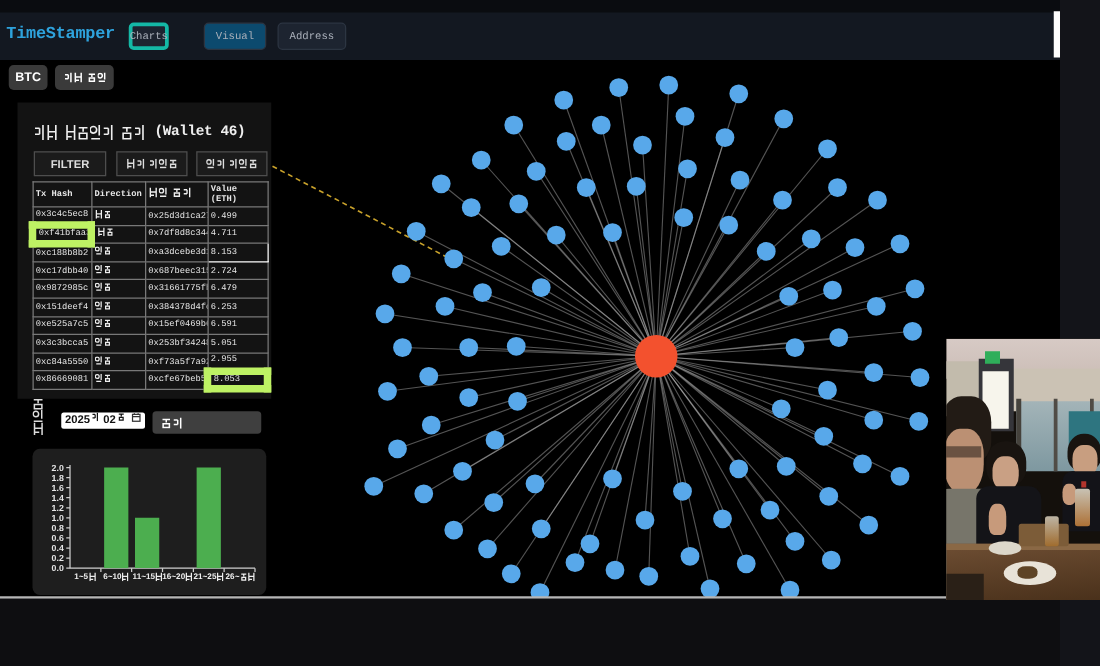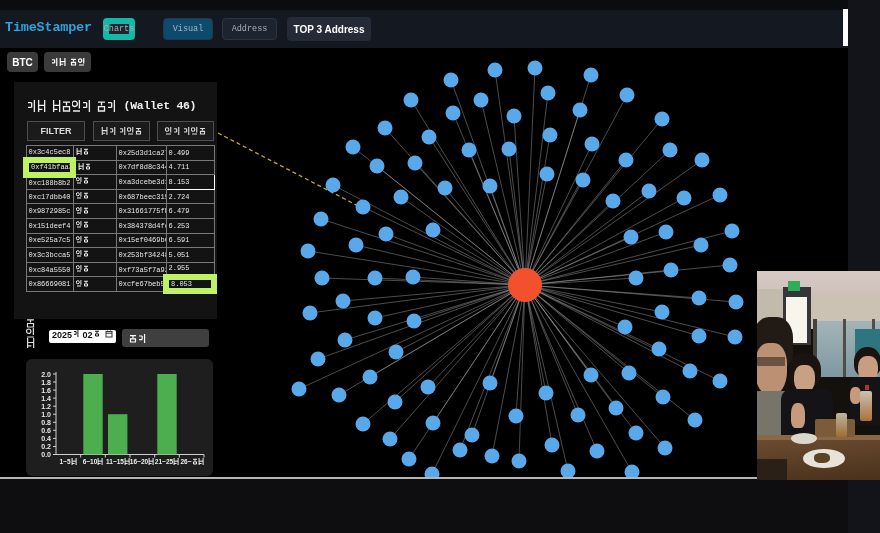--- a/index.html
+++ b/index.html
@@ -206,24 +206,23 @@
         <circle cx="568" cy="471" r="7.5"></circle>
         <circle cx="632" cy="472" r="7.5"></circle>
       </g>
       <circle cx="525" cy="285" r="17" fill="#f3512e"></circle>
     </svg>
 
 <div class="abs" style="left:0;top:0;width:848px;height:48px;background:#131821"></div>
 <div class="abs" style="left:0;top:0;width:848px;height:10px;background:#0a0c10"></div>
 <div class="abs" style="left:5px;top:20px;font:bold 13.5px 'Liberation Mono';letter-spacing:-0.2px;color:#2ea2dc">TimeStamper</div>
 
-<div class="abs" style="left:103px;top:18px;width:32px;height:22px;background:#1d2430;border:6px solid #14b8a6;border-radius:4px;color:#aab0ba;font:8.5px 'Liberation Mono';display:flex;align-items:center;justify-content:center">Charts</div>
+<div class="abs" style="left:103px;top:18px;width:32px;height:22px;background:#1d2430;border:3px solid #14b8a6;border-radius:4px;color:#aab0ba;font:8.5px 'Liberation Mono';display:flex;align-items:center;justify-content:center">Charts</div>
 <div class="abs" style="left:163px;top:18px;width:50px;height:22px;background:#0c4a6e;border:1px solid #2c3542;border-radius:4px;color:#aab0ba;font:8.5px 'Liberation Mono';display:flex;align-items:center;justify-content:center">Visual</div>
 <div class="abs" style="left:222px;top:18px;width:55px;height:22px;background:#1d2430;border:1px solid #2c3542;border-radius:4px;color:#aab0ba;font:8.5px 'Liberation Mono';display:flex;align-items:center;justify-content:center">Address</div>
-<div class="abs" style="left:287px;top:17px;width:84px;height:24px;background:#252b36;border-radius:4px;color:#fff;font:bold 10px 'Liberation Sans';display:flex;align-items:center;justify-content:center">TOP 3 Address</div>
 <div class="abs" style="left:843px;top:9px;width:5px;height:37px;background:#fdfdfd"></div>
 <div class="abs" style="left:7px;top:52px;width:31px;height:20px;background:#3a3a3a;border-radius:4px;color:#fff;font:bold 10px 'Liberation Sans';display:flex;align-items:center;justify-content:center">BTC</div>
 <div class="abs" style="left:44px;top:52px;width:47px;height:20px;background:#3a3a3a;border-radius:4px;display:flex;align-items:center;justify-content:center;gap:1px">
       <span style="display:inline-flex;gap:1px;align-items:center">
         <svg width="7" height="8" viewBox="0 0 7 8" style="display:inline-block;vertical-align:-1.1px" fill="none" stroke="#fff" stroke-width="1.2">
           <path d="M1 1.76 H3.64 M3.64 1.76 V4.96 M1 4.96 H3.64 M5.739999999999999 0 V8"></path>
         </svg>
         <svg width="7" height="8" viewBox="0 0 7 8" style="display:inline-block;vertical-align:-1.1px" fill="none" stroke="#fff" stroke-width="1.2">
           <path d="M1.26 0 V8 M5.95 0 V8 M1.26 3.6 H5.95 M1 6.24 H4.2"></path>
         </svg>
@@ -327,20 +326,41 @@
       </span>
     </div>
 <table class="abs" style="left:23px;top:145px;width:188px;table-layout:fixed;border-collapse:collapse;color:#e8e8e8;font:7px 'Liberation Mono'">
 <colgroup>
         <col style="width:47px">
         <col style="width:43px">
         <col style="width:50px">
         <col style="width:48px">
       </colgroup>
 <tbody>
+        <tr style="height:20px">
+          <td style="border:1px solid #787878;padding:0 2px;font-weight:bold">Tx Hash</td>
+          <td style="border:1px solid #787878;padding:0 2px;font-weight:bold">Direction</td>
+          <td style="border:1px solid #787878;padding:0 2px;font-weight:bold"><span style="display:inline-flex;gap:1px;align-items:center">
+              <svg width="7" height="8" viewBox="0 0 7 8" style="display:inline-block;vertical-align:-1.1px" fill="none" stroke="#eee" stroke-width="1.1">
+                <path d="M1.26 0 V8 M5.95 0 V8 M1.26 3.6 H5.95 M1 6.24 H4.2"></path>
+              </svg>
+              <svg width="7" height="8" viewBox="0 0 7 8" style="display:inline-block;vertical-align:-1.1px" fill="none" stroke="#eee" stroke-width="1.1">
+                <circle cx="2.1" cy="2.56" r="1.76"></circle>
+                <path d="M5.739999999999999 0 V5.6 M1 7 H6"></path>
+              </svg>
+            </span> <span style="display:inline-flex;gap:1px;align-items:center">
+              <svg width="7" height="8" viewBox="0 0 7 8" style="display:inline-block;vertical-align:-1.1px" fill="none" stroke="#eee" stroke-width="1.1">
+                <path d="M1 1.44 H6 M3.5 1.44 V3.6 M1.5 4.4 H5.5 V7 H1.5 Z"></path>
+              </svg>
+              <svg width="7" height="8" viewBox="0 0 7 8" style="display:inline-block;vertical-align:-1.1px" fill="none" stroke="#eee" stroke-width="1.1">
+                <path d="M1 1.76 H3.64 M3.64 1.76 V4.96 M1 4.96 H3.64 M5.739999999999999 0 V8"></path>
+              </svg>
+            </span></td>
+          <td style="border:1px solid #787878;padding:0 2px;font-weight:bold">Value<br>(ETH)</td>
+        </tr>
 <tr style="height:14.6px">
           <td style="border:1px solid #787878;padding:0 2px;overflow:hidden">0x3c4c5ec8</td>
           <td style="border:1px solid #787878;padding:0 2px"><span style="display:inline-flex;gap:1px;align-items:center">
               <svg width="6" height="7" viewBox="0 0 6 7" style="display:inline-block;vertical-align:-1.0px" fill="none" stroke="#eee" stroke-width="1.0">
                 <path d="M1.08 0 V7 M5.1 0 V7 M1.08 3.15 H5.1 M1 5.46 H3.5999999999999996"></path>
               </svg>
               <svg width="6" height="7" viewBox="0 0 6 7" style="display:inline-block;vertical-align:-1.0px" fill="none" stroke="#eee" stroke-width="1.0">
                 <path d="M1 1.26 H5 M3.0 1.26 V3.15 M1.5 3.8500000000000005 H4.5 V6 H1.5 Z"></path>
               </svg>
             </span></td>

